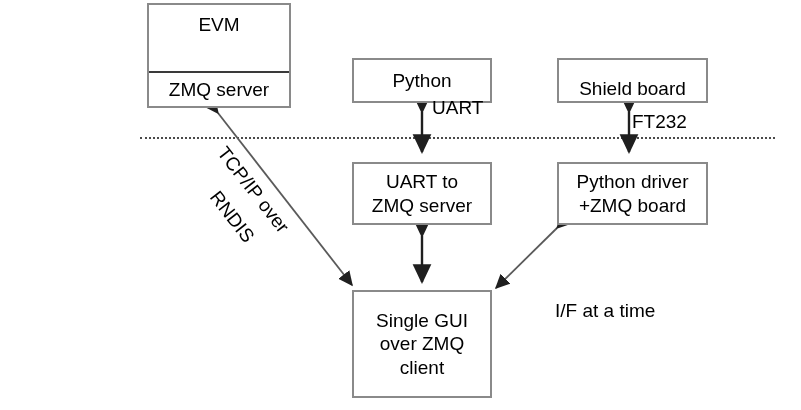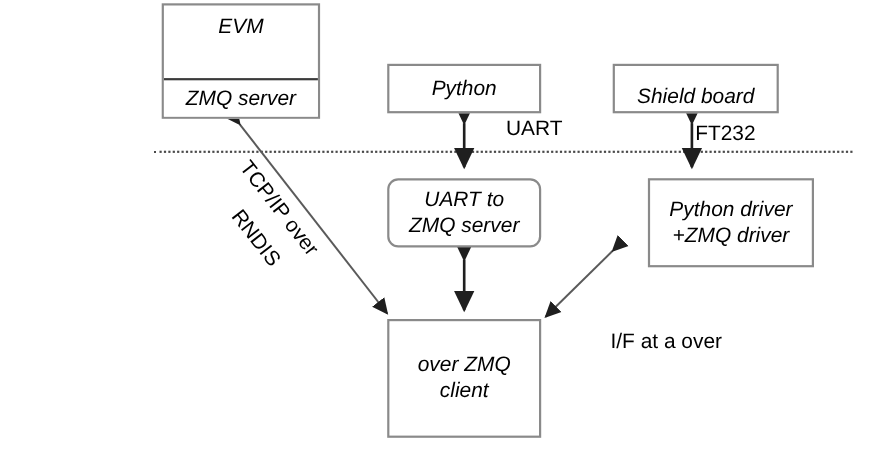--- a/index.html
+++ b/index.html
@@ -22,21 +22,20 @@
     background: #ffffff;
     display: flex;
     flex-direction: column;
     align-items: center;
     justify-content: center;
     color: #000000;
     font-size: 19px;
     line-height: 1.24;
     text-align: center;
     z-index: 3;
-    font-style: italic;
   }
   .box-line { display: block; white-space: nowrap; }
 
   
   #evm-box {
     justify-content: flex-start;
     padding-top: 8px;
   }
   #evm-inner {
     position: absolute;
@@ -122,38 +121,39 @@
   </div>
 
   <div class="box" style="left:352px; top:58px; width:140px; height:45px;">
     <span class="box-line">Python</span>
   </div>
 
   <div class="box" style="left:557px; top:58px; width:151px; height:45px;justify-content:flex-end;">
     <span class="box-line">Shield board</span>
   </div>
 
-  <div class="box" style="left:352px; top:162px; width:140px; height:63px;border-radius:10px;">
+  <div class="box" style="left:352px; top:162px; width:140px; height:63px;">
     <span class="box-line">UART to</span>
     <span class="box-line">ZMQ server</span>
   </div>
 
-  <div class="box" style="left:589px; top:162px; width:151px; height:81px;">
+  <div class="box" style="left:557px; top:162px; width:151px; height:63px;">
     <span class="box-line">Python driver</span>
-    <span class="box-line">+ZMQ driver</span>
+    <span class="box-line">+ZMQ board</span>
   </div>
 
   <div class="box" style="left:352px; top:290px; width:140px; height:108px;">
+    <span class="box-line">Single GUI</span>
     <span class="box-line">over ZMQ</span>
     <span class="box-line">client</span>
   </div>
 
 
-  <div class="plain-text" style="left:432px; top:106px;margin-left:28px;">UART</div>
+  <div class="plain-text" style="left:432px; top:96px;">UART</div>
 
   <div class="plain-text" style="left:632px; top:110px;">FT232</div>
 
   <div class="rot-label" style="left:193px; top:178px; width:120px; transform: rotate(52deg);">TCP/IP over</div>
   <div class="rot-label" style="left:172px; top:205px; width:120px; transform: rotate(52deg);">RNDIS</div>
 
-  <div class="plain-text" style="left:555px; top:299px;">I/F at a over</div>
+  <div class="plain-text" style="left:555px; top:299px;">I/F at a time</div>
 
 </div>
 
 </body></html>

